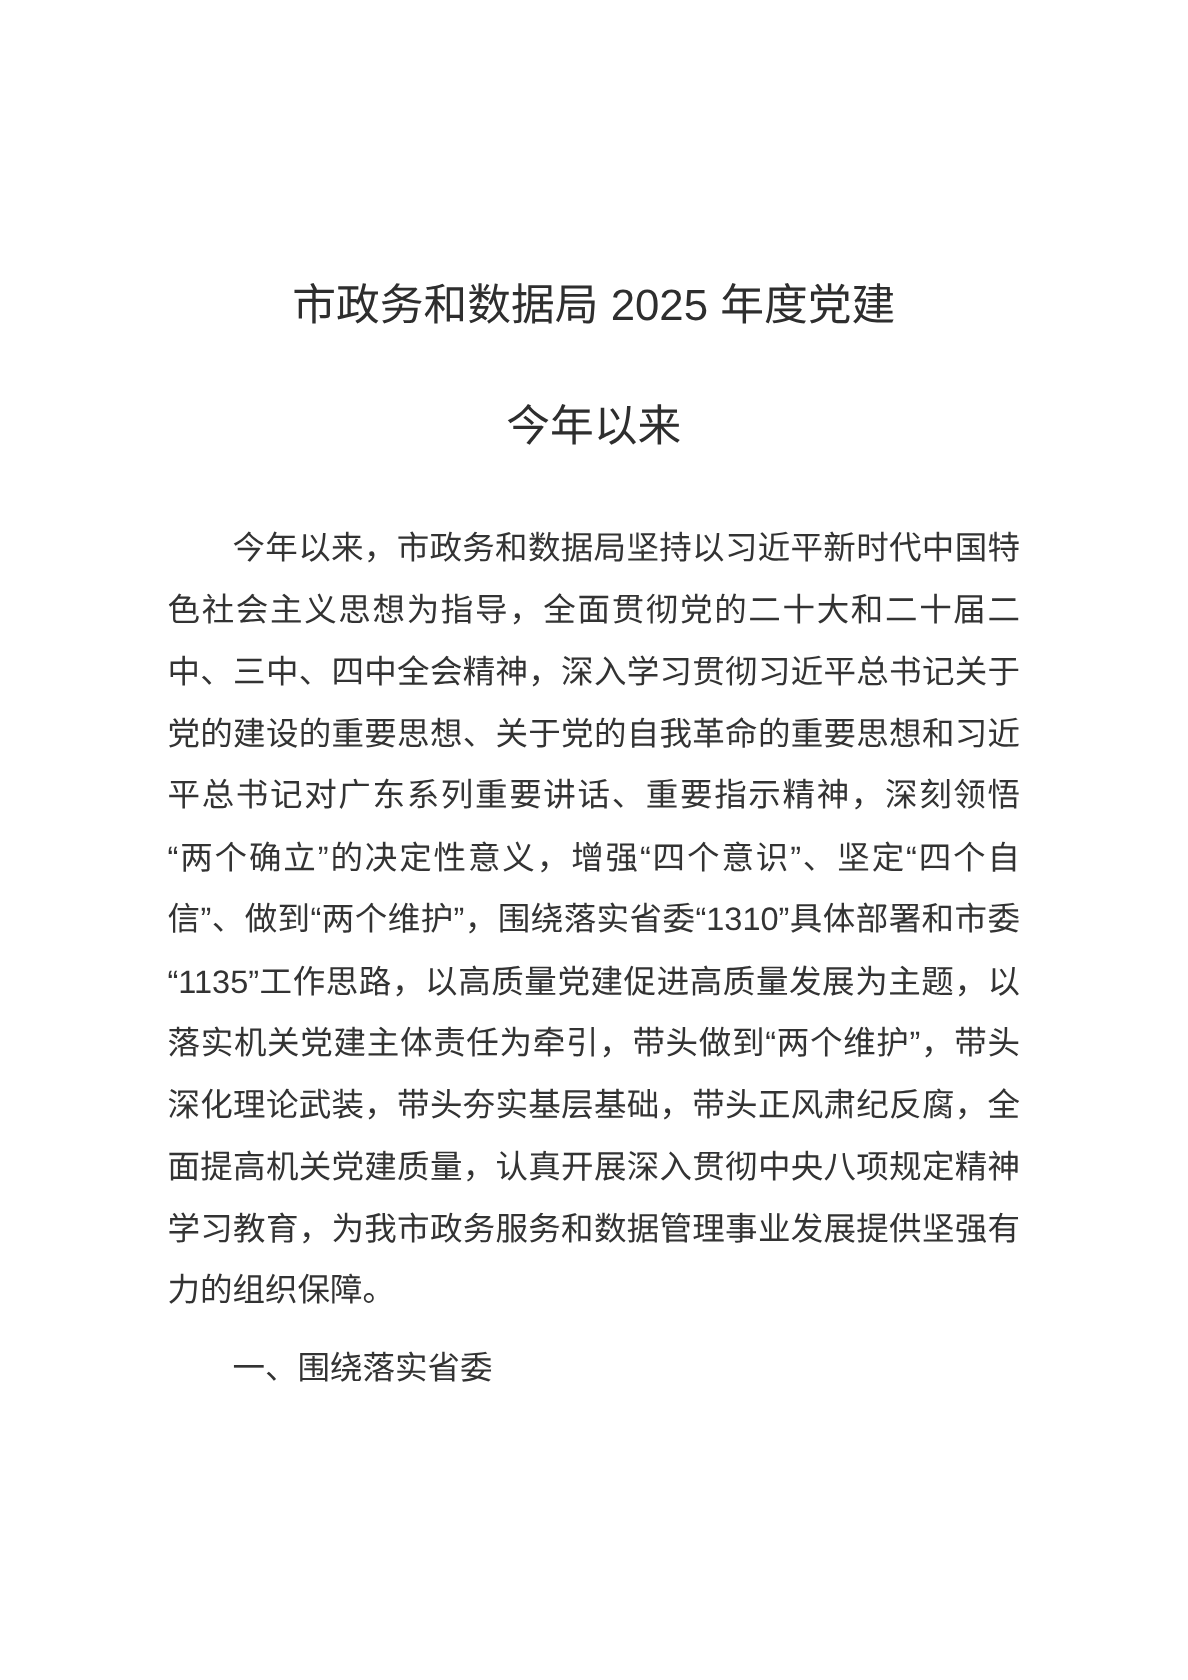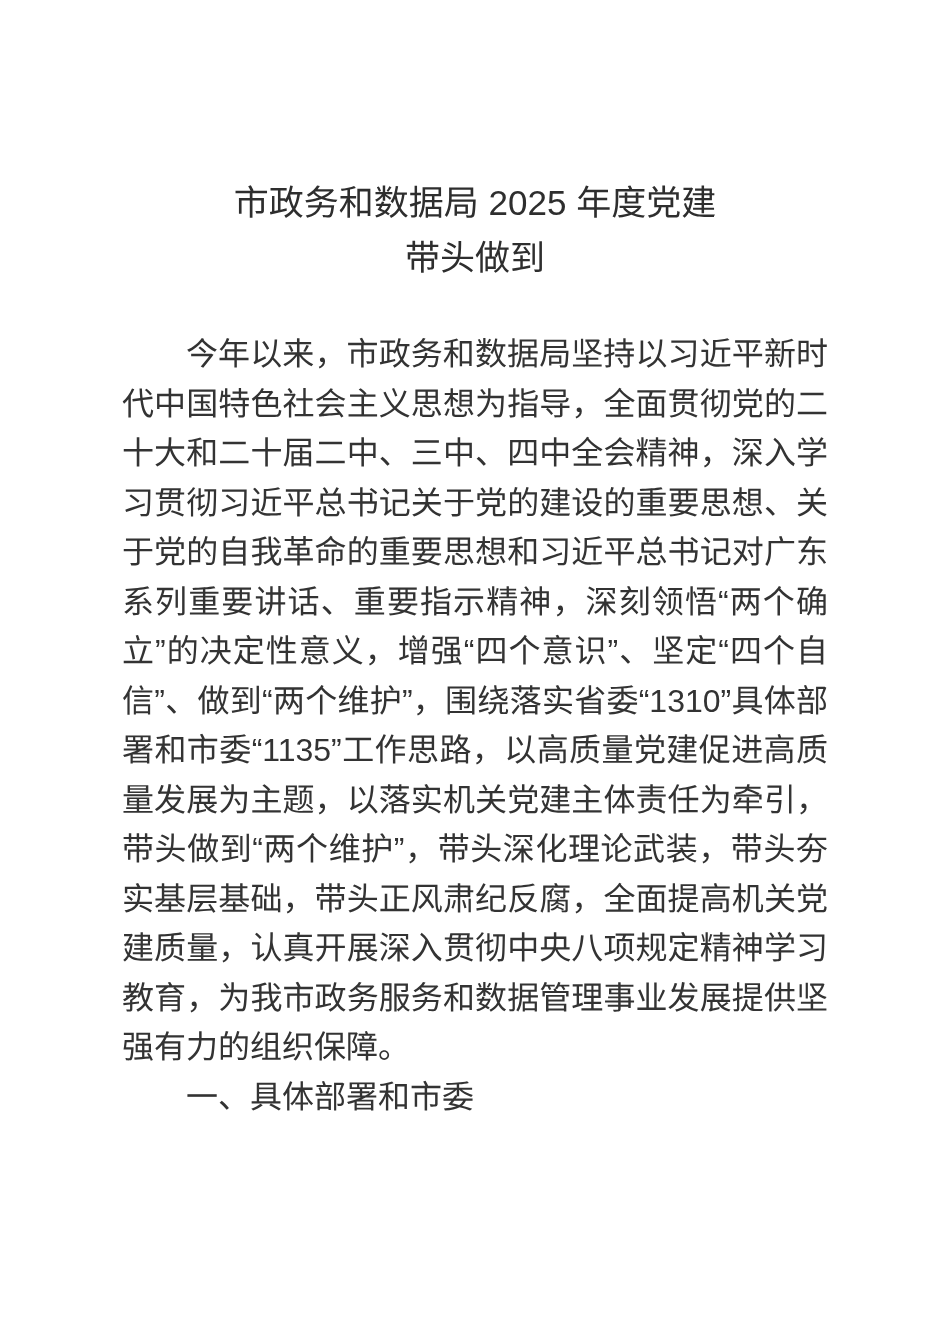--- a/index.html
+++ b/index.html
@@ -22,45 +22,46 @@
   .doc-title {
     margin: 0 0 45px 0;
     text-align: center;
     font-size: 35px;
     line-height: 55px;
     font-weight: 400;
     color: #2e2e2e;
   }
   .doc-title .title-line {
     display: block;
+    margin-top: 42px;
   }
   .para {
-    margin: 0;
-    font-size: 32px;
+    margin: 12px;
+    font-size: 26px;
     line-height: 49.5px;
     text-align: justify;
     text-indent: 2em;
     font-weight: 400;
     color: #333333;
   }
   .para.heading {
     text-align: left;
   }
   .lead-bold {
     font-weight: 700;
   }
 </style>
 </head>
 <body>
 
 <div class="page">
 
   <h1 class="doc-title">
     <span class="title-line">市政务和数据局 2025 年度党建</span>
-    <span class="title-line">带头做到</span>
+    <span class="title-line">今年以来</span>
   </h1>
 
   <p class="para">今年以来，市政务和数据局坚持以习近平新时代中国特色社会主义思想为指导，全面贯彻党的二十大和二十届二中、三中、四中全会精神，深入学习贯彻习近平总书记关于党的建设的重要思想、关于党的自我革命的重要思想和习近平总书记对广东系列重要讲话、重要指示精神，深刻领悟“两个确立”的决定性意义，增强“四个意识”、坚定“四个自信”、做到“两个维护”，围绕落实省委“1310”具体部署和市委“1135”工作思路，以高质量党建促进高质量发展为主题，以落实机关党建主体责任为牵引，带头做到“两个维护”，带头深化理论武装，带头夯实基层基础，带头正风肃纪反腐，全面提高机关党建质量，认真开展深入贯彻中央八项规定精神学习教育，为我市政务服务和数据管理事业发展提供坚强有力的组织保障。</p>
 
-  <p class="para heading">一、具体部署和市委</p>
+  <p class="para heading">一、围绕落实省委</p>
 
 
 </div>
 
 </body></html>

